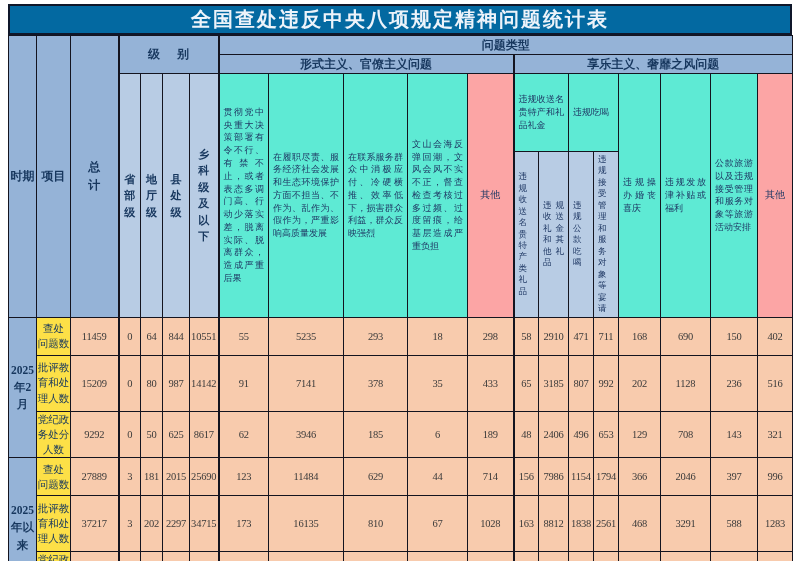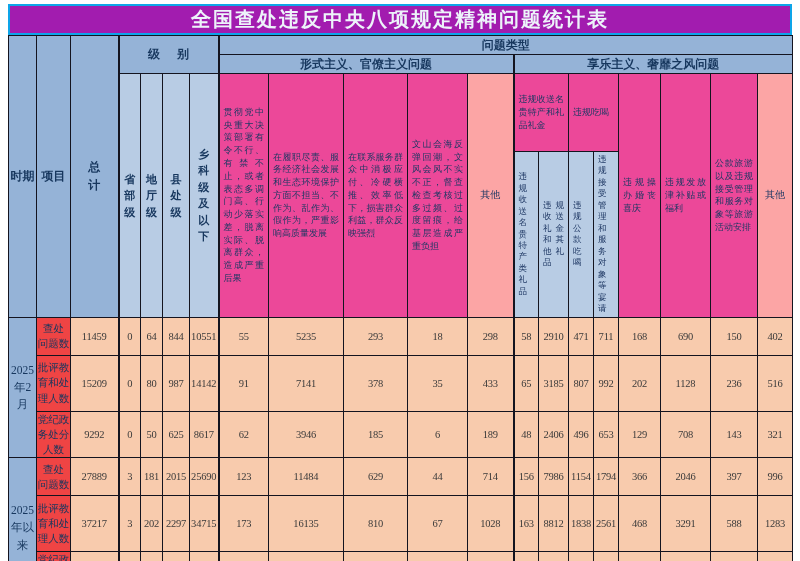--- a/index.html
+++ b/index.html
@@ -3,45 +3,45 @@
 <meta charset="utf-8">
 <style>
   html,body{margin:0;padding:0;}
   body{
     width:800px;height:561px;background:#ffffff;
     font-family:"Liberation Serif","DejaVu Serif",serif;
     -webkit-font-smoothing:antialiased;
   }
   .sheet{padding:4px 8px 0 8px;}
   .titlebar{
-    height:27px;background:#a21caf;border:2px solid #0ea5e9;
+    height:27px;background:#0369a1;border:2px solid #0f172a;
     display:flex;align-items:center;justify-content:center;
     color:#EDF3FA;font-weight:bold;font-size:20px;letter-spacing:2px;
   }
   table{border-collapse:collapse;table-layout:fixed;width:784px;}
   td{
     border:1px solid #14141f;text-align:center;vertical-align:middle;
     color:#17375E;overflow:hidden;padding:0;
   }
   .sec{border-left:2px solid #14141f;}
   .hdr{background:#95B3D7;font-weight:bold;font-size:12px;}
   .gap{letter-spacing:7px;text-indent:7px;}
   .lvl{background:#B8CCE4;font-weight:bold;font-size:11px;word-break:break-all;line-height:1.5;padding:12px 3px;}
   .totalcell{white-space:pre-line;line-height:1.5;}
   .desc{
-    background:#ec4899;font-size:9px;color:#1F3864;text-align:justify;
+    background:#5eead4;font-size:9px;color:#1F3864;text-align:justify;
     word-break:break-all;line-height:1.42;padding:3px 4px;vertical-align:middle;
   }
   .subh{
     background:#B8CCE4;font-size:8.5px;color:#1F3864;text-align:justify;
     word-break:break-all;line-height:1.35;padding:2px 4px;
   }
   .other{background:#fca5a5;font-size:10px;color:#1F3864;}
-  .period{background:#95B3D7;font-weight:normal;font-size:11.5px;white-space:pre-line;line-height:1.5;}
-  .rowlabel{background:#ef4444;font-size:10.5px;white-space:pre-line;line-height:1.45;}
+  .period{background:#95B3D7;font-weight:bold;font-size:11.5px;white-space:pre-line;line-height:1.5;}
+  .rowlabel{background:#fde047;font-size:10.5px;white-space:pre-line;line-height:1.45;}
   .num{background:#F8CBAD;font-size:10.5px;color:#3a3a3a;letter-spacing:-0.2px;}
   tr.h-a{height:19px;} tr.h-b{height:19px;} tr.h-c{height:78px;} tr.h-d{height:90px;}
   tr.d1{height:38px;} tr.d2{height:56px;} tr.d3{height:44px;}
   tr.d4{height:38px;} tr.d5{height:56px;} tr.d6{height:33px;}
 </style>
 </head>
 <body>
 
 <div class="sheet">
 

